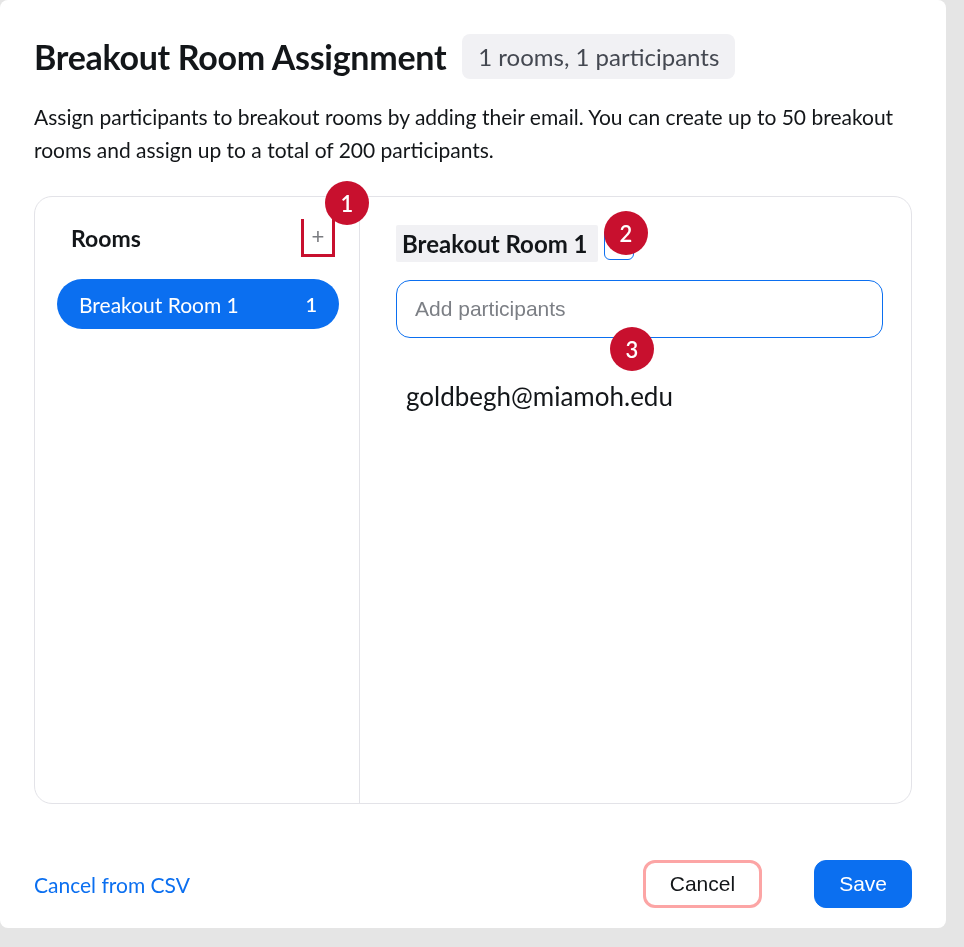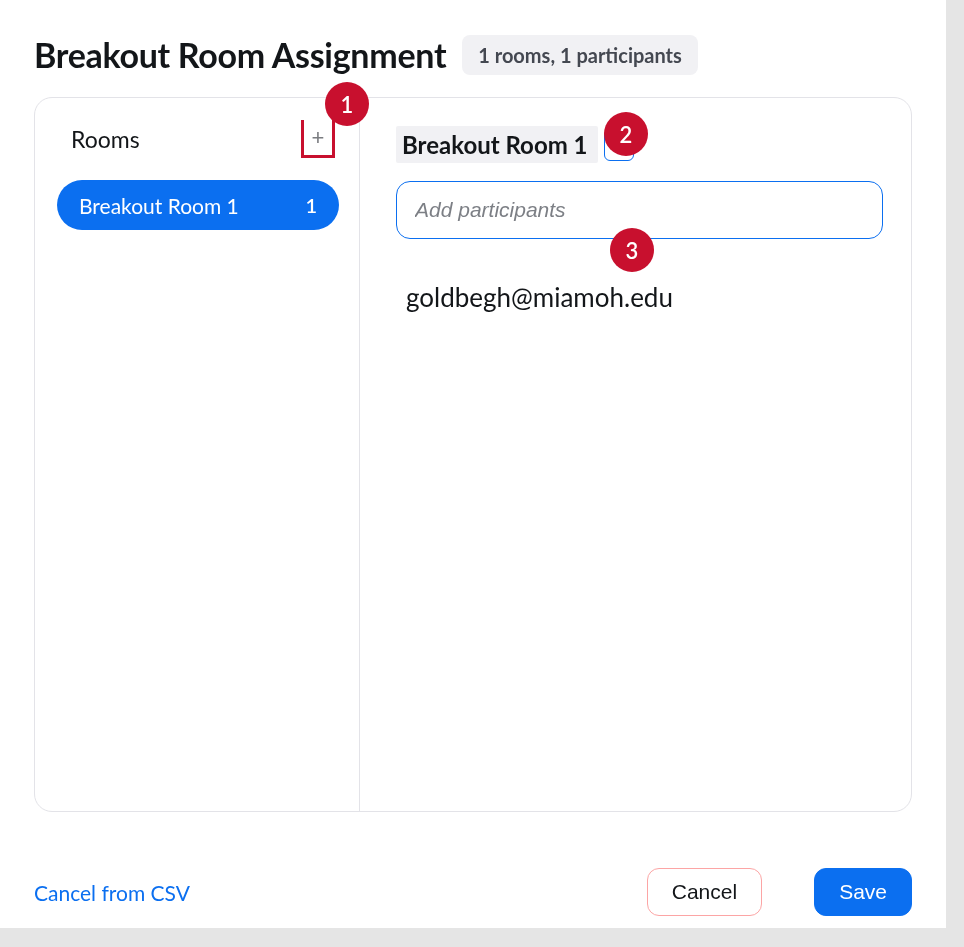--- a/index.html
+++ b/index.html
@@ -8,45 +8,45 @@
     font-family: -apple-system, BlinkMacSystemFont, "Segoe UI", "Lato", Arial, sans-serif;
     background:#e5e5e5;
     width:964px;
     height:947px;
     overflow:hidden;
   }
   .window {
     background:#fff;
     width:946px;
     height:928px;
-    padding: 34px 34px 12px 34px;
+    padding: 34px 34px 20px 34px;
     position:relative;
     display:flex;
     flex-direction:column;
+    border-radius:8px;
   }
   .header-row {
     display:flex;
     align-items:center;
     gap:16px;
     margin-bottom:22px;
   }
   h1 {
     margin:0;
     font-size:34px;
     font-weight:700;
     color:#131619;
     letter-spacing:-0.3px;
   }
   .summary-badge {
     background:#f1f1f4;
     color:#444851;
     border-radius:8px;
     padding:8px 16px;
-    font-size:20px;
-    font-weight:bold;
+    font-size:24px;
   }
   .description {
     font-size:21px;
     line-height:1.55;
     color:#131619;
     margin:0 0 30px 0;
     max-width:860px;
   }
   .panel {
     border:1px solid #e3e3e8;
@@ -65,21 +65,21 @@
   }
   .rooms-header {
     display:flex;
     align-items:center;
     justify-content:space-between;
     margin-bottom:22px;
     padding:0 4px 0 14px;
   }
   .rooms-label {
     font-size:23px;
-    font-weight:400;
+    font-weight:700;
     color:#131619;
   }
   .add-room-wrap {
     position:relative;
   }
   .add-room-btn {
     width:34px;
     height:38px;
     display:flex;
     align-items:center;
@@ -147,21 +147,20 @@
   }
   .participants-input {
     width:100%;
     height:58px;
     border:1.6px solid #0b6ff0;
     border-radius:14px;
     padding:0 18px;
     font-size:21px;
     color:#131619;
     outline:none;
-    font-style:italic;
   }
   .participants-input::placeholder { color:#7c7f85; }
   .participant-list {
     padding-left:10px;
   }
   .participant-email {
     font-size:26px;
     color:#131619;
   }
   .callout {
@@ -201,21 +200,21 @@
     font-size:21px;
     border-radius:12px;
     cursor:pointer;
     display:flex;
     align-items:center;
     justify-content:center;
     min-width:80px;
   }
   .btn-cancel {
     background:#fff;
-    border:1px solid #fca5a5;
+    border:3px solid #fca5a5;
     color:#131619;
     min-width:110px;
   }
   .btn-save {
     background:#0b6ff0;
     border:1px solid #0b6ff0;
     color:#fff;
     min-width:96px;
     margin-left:34px;
   }
@@ -223,20 +222,21 @@
 </head>
 <body>
 
 <div class="window">
 
   <div class="header-row">
     <h1>Breakout Room Assignment</h1>
     <div class="summary-badge">1 rooms, 1 participants</div>
   </div>
 
+  <p class="description">Assign participants to breakout rooms by adding their email. You can create up to 50 breakout rooms and assign up to a total of 200 participants.</p>
 
   <div class="panel">
 
     <div class="left-pane">
 
       <div class="rooms-header">
         <div class="rooms-label">Rooms</div>
         <div class="add-room-wrap">
           <button class="add-room-btn">
             <span class="plus">+</span>

